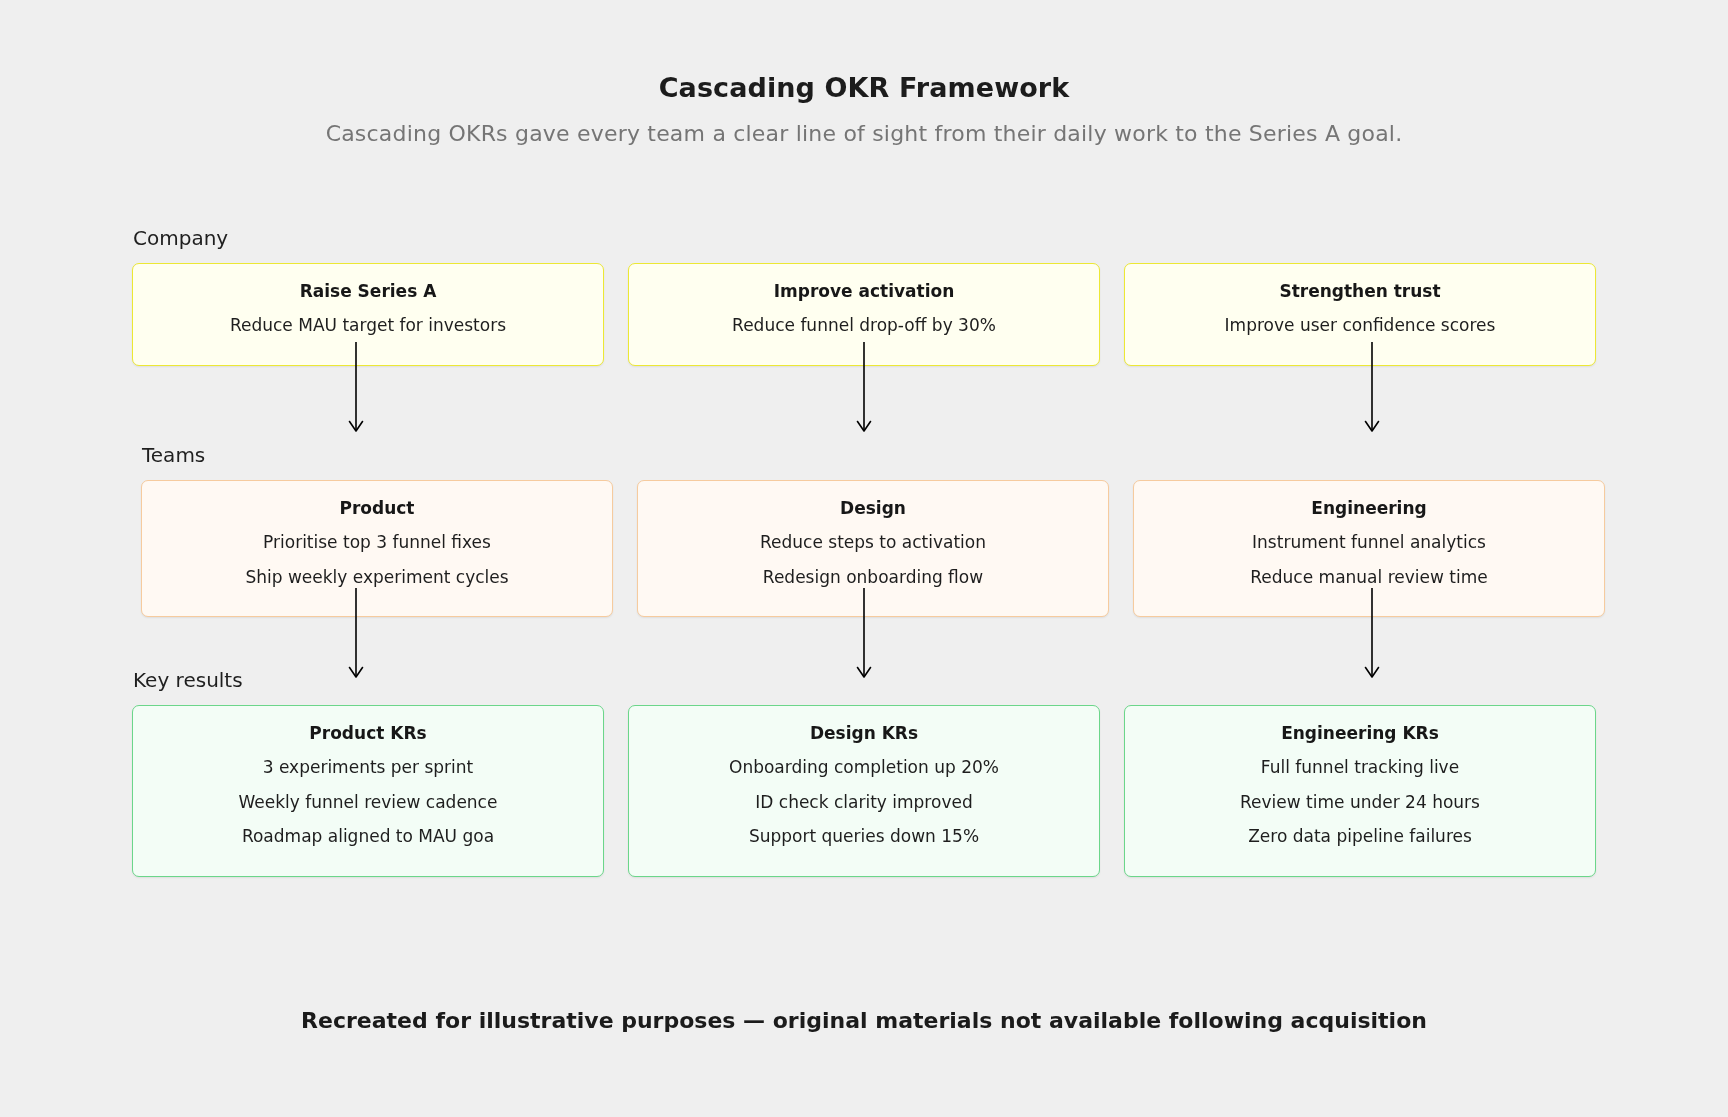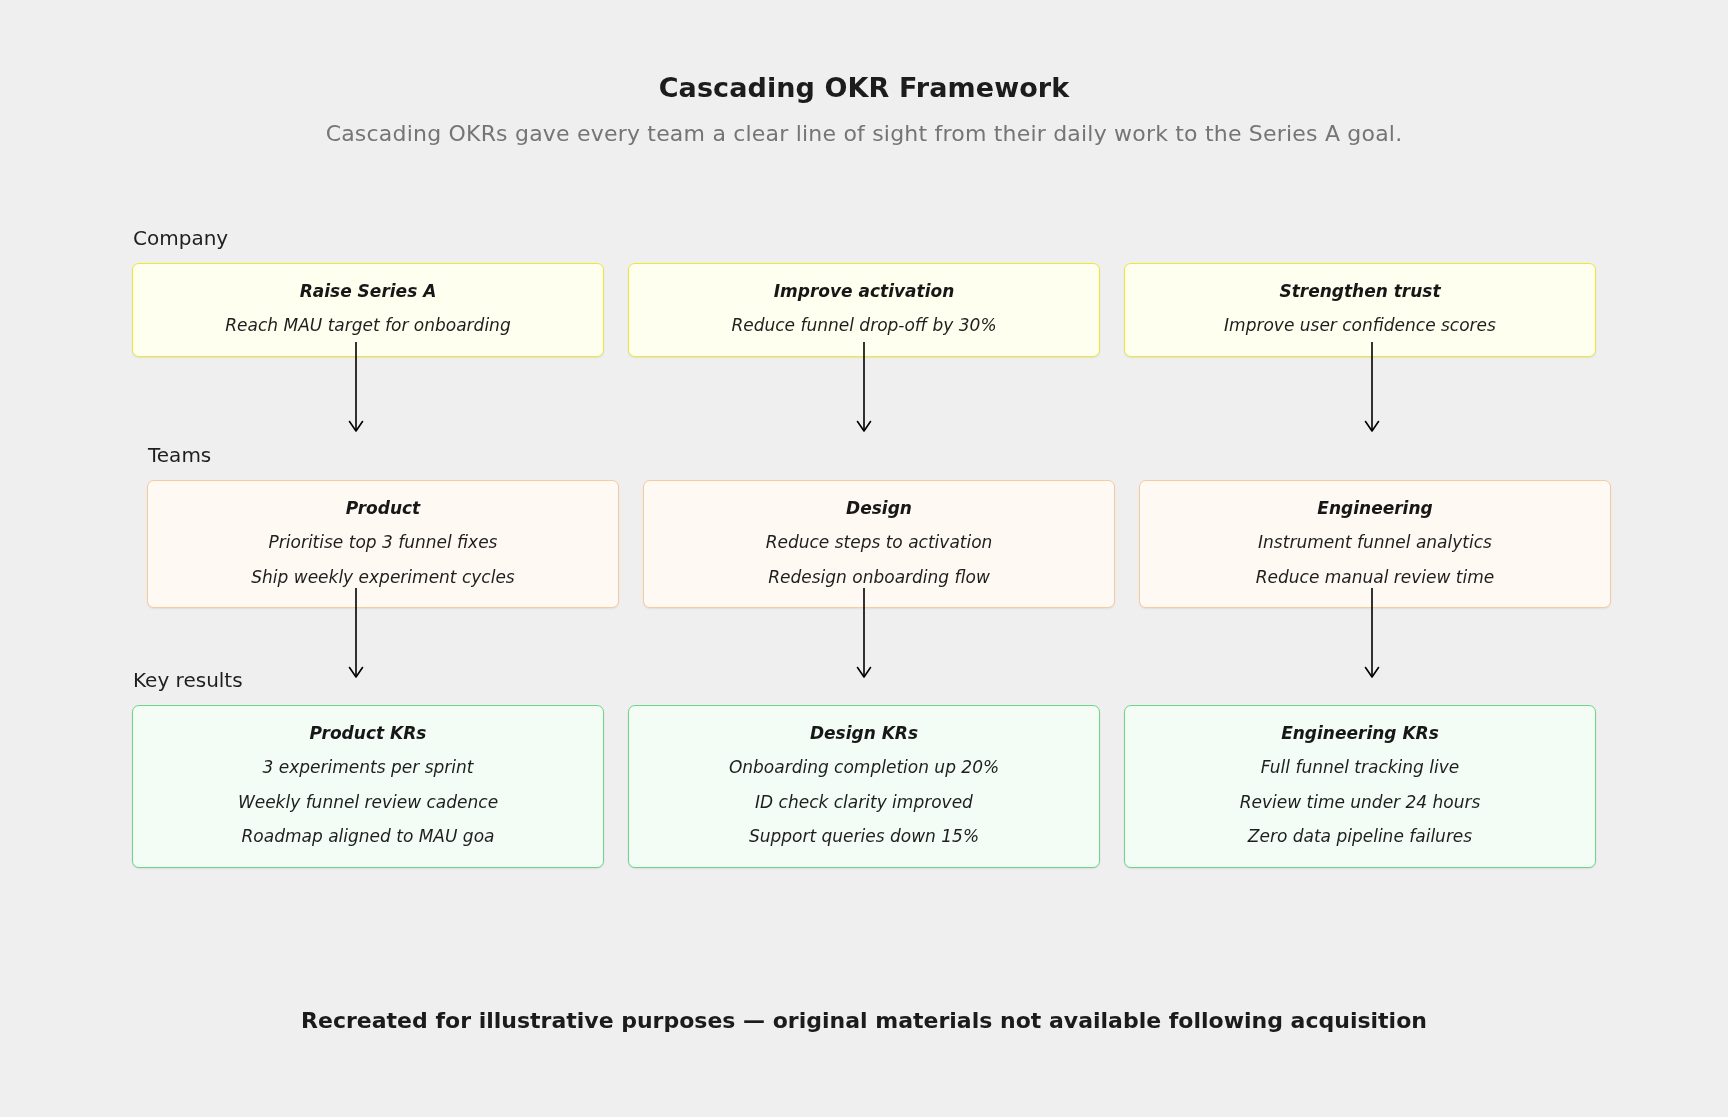--- a/index.html
+++ b/index.html
@@ -73,24 +73,23 @@
     gap: 24px;
   }
 
   .card {
     flex: 1 1 0;
     box-sizing: border-box;
     border-radius: 7px;
     border: 1.6px solid #cccccc;
     background: #ffffff;
     text-align: center;
-    padding: 17px 14px 20px 14px;
+    padding: 17px 14px 29px 14px;
     box-shadow: 0 1px 2px rgba(0,0,0,0.07);
     min-width: 0;
-    font-style: italic;
   }
 
   .card-title {
     font-size: 17px;
     font-weight: 700;
     color: #171717;
     line-height: 1.2;
     margin: 0;
     white-space: nowrap;
     overflow: hidden;
@@ -128,21 +127,21 @@
   }
   .connector-row svg {
     display: block;
     width: 100%;
     height: 148px;
   }
 
   
   .tier-company { position: absolute; top: 0px;   left: 0; width: 1464px; }
   .conn-1       { position: absolute; top: 108px; left: 0; width: 1464px; }
-  .tier-teams   { position: absolute; top: 217px; left: 15px; width: 1464px; }
+  .tier-teams   { position: absolute; top: 217px; left: 9px; width: 1464px; }
   .conn-2       { position: absolute; top: 354px; left: 0; width: 1464px; }
   .tier-krs     { position: absolute; top: 442px; left: 0; width: 1464px; }
 
   
   .footer {
     position: absolute;
     left: 0;
     top: 1008px;
     width: 1728px;
     text-align: center;
@@ -163,21 +162,21 @@
   </div>
 
   <div class="diagram">
 
     <div class="tier tier-company">
       <div class="tier-label">Company</div>
       <div class="card-row">
 
         <div class="card">
           <div class="card-title">Raise Series A</div>
-          <div class="card-line">Reach MAU target for onboarding</div>
+          <div class="card-line">Reduce MAU target for investors</div>
         </div>
 
         <div class="card">
           <div class="card-title">Improve activation</div>
           <div class="card-line">Reduce funnel drop-off by 30%</div>
         </div>
 
         <div class="card">
           <div class="card-title">Strengthen trust</div>
           <div class="card-line">Improve user confidence scores</div>

